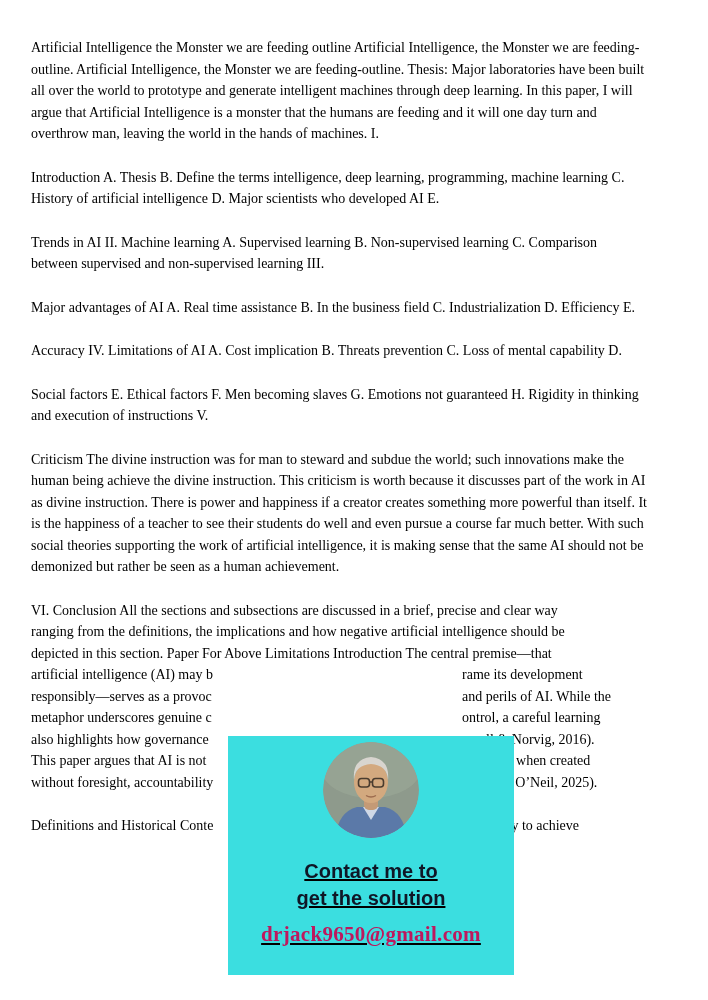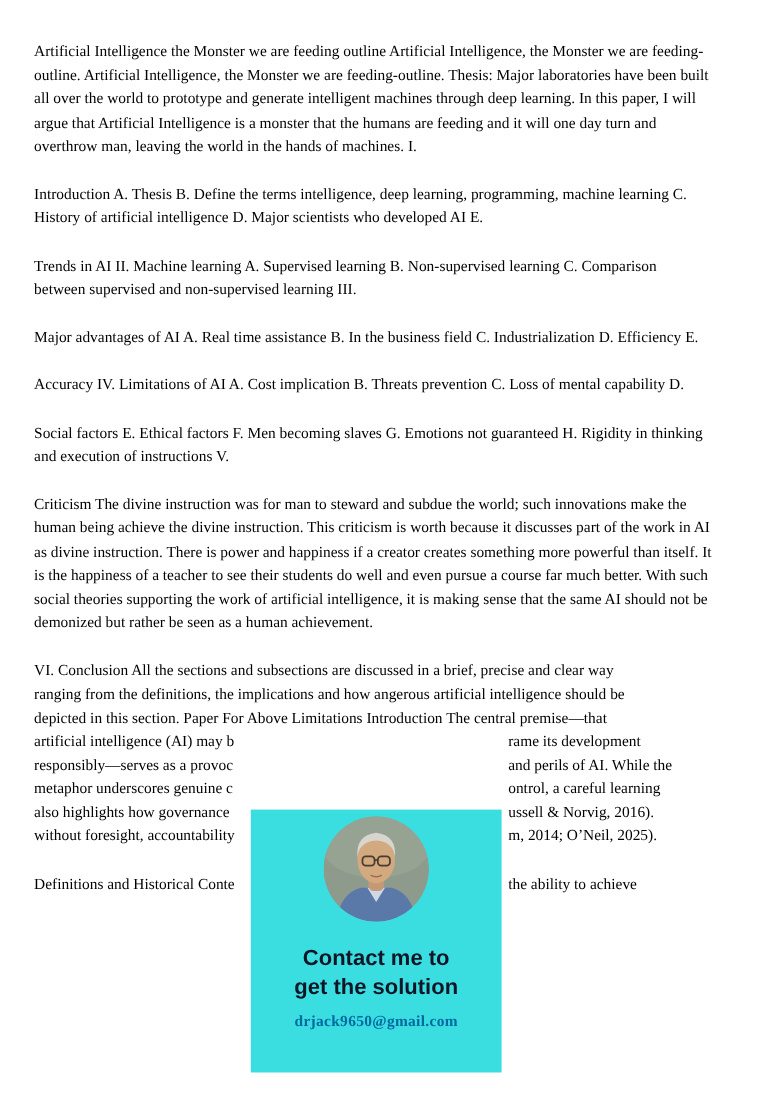--- a/index.html
+++ b/index.html
@@ -29,26 +29,27 @@
   }
   .frag-right {
     position: absolute;
     left: 431px;
     top: 0;
   }
   .ad-card {
     position: absolute;
     left: 228px;
     top: 736px;
-    width: 228px;
+    width: 286px;
     height: 239px;
     background: #3bdee0;
     display: flex;
     flex-direction: column;
     align-items: center;
+    text-decoration: underline;
   }
   .avatar {
     width: 96px;
     height: 96px;
     border-radius: 50%;
     overflow: hidden;
     margin-top: 6px;
     flex-shrink: 0;
   }
   .ad-heading {
@@ -57,61 +58,65 @@
     font-weight: 700;
     font-size: 20px;
     line-height: 27px;
     color: #0f1626;
     text-align: center;
   }
   .ad-email {
     margin-top: 10px;
     font-family: "Liberation Serif", serif;
     font-weight: 700;
-    font-size: 14px;
+    font-size: 21px;
     letter-spacing: 0.3px;
-    color: #0369a1;
+    color: #be185d;
     text-align: left;
   }
 </style>
 </head>
 <body>
 
 <div class="page">
 
   <div class="content">
 
     <p class="para">Artificial Intelligence the Monster we are feeding outline Artificial Intelligence, the Monster we are feeding-outline. Artificial Intelligence, the Monster we are feeding-outline. Thesis: Major laboratories have been built all over the world to prototype and generate intelligent machines through deep learning. In this paper, I will argue that Artificial Intelligence is a monster that the humans are feeding and it will one day turn and overthrow man, leaving the world in the hands of machines. I.</p>
     <p class="para">Introduction A. Thesis B. Define the terms intelligence, deep learning, programming, machine learning C. History of artificial intelligence D. Major scientists who developed AI E.</p>
     <p class="para">Trends in AI II. Machine learning A. Supervised learning B. Non-supervised learning C. Comparison between supervised and non-supervised learning III.</p>
     <p class="para">Major advantages of AI A. Real time assistance B. In the business field C. Industrialization D. Efficiency E.</p>
     <p class="para">Accuracy IV. Limitations of AI A. Cost implication B. Threats prevention C. Loss of mental capability D.</p>
     <p class="para">Social factors E. Ethical factors F. Men becoming slaves G. Emotions not guaranteed H. Rigidity in thinking and execution of instructions V.</p>
     <p class="para">Criticism The divine instruction was for man to steward and subdue the world; such innovations make the human being achieve the divine instruction. This criticism is worth because it discusses part of the work in AI as divine instruction. There is power and happiness if a creator creates something more powerful than itself. It is the happiness of a teacher to see their students do well and even pursue a course far much better. With such social theories supporting the work of artificial intelligence, it is making sense that the same AI should not be demonized but rather be seen as a human achievement.</p>
 
     <div class="para para-lines">
       <div class="line">VI. Conclusion All the sections and subsections are discussed in a brief, precise and clear way</div>
-      <div class="line">ranging from the definitions, the implications and how angerous artificial intelligence should be</div>
+      <div class="line">ranging from the definitions, the implications and how negative artificial intelligence should be</div>
       <div class="line">depicted in this section. Paper For Above Limitations Introduction The central premise—that</div>
 
       <div class="line">
         <span>artificial intelligence (AI) may b</span>
         <span class="frag-right">rame its development</span>
       </div>
       <div class="line">
         <span>responsibly—serves as a provoc</span>
         <span class="frag-right">and perils of AI. While the</span>
       </div>
       <div class="line">
         <span>metaphor underscores genuine c</span>
         <span class="frag-right">ontrol, a careful learning</span>
       </div>
       <div class="line">
         <span>also highlights how governance</span>
         <span class="frag-right">ussell &amp; Norvig, 2016).</span>
+      </div>
+      <div class="line">
+        <span>This paper argues that AI is not</span>
+        <span class="frag-right">angerous when created</span>
       </div>
       <div class="line">
         <span>without foresight, accountability</span>
         <span class="frag-right">m, 2014; O’Neil, 2025).</span>
       </div>
     </div>
 
     <div class="para para-lines">
       <div class="line">
         <span>Definitions and Historical Conte</span>

